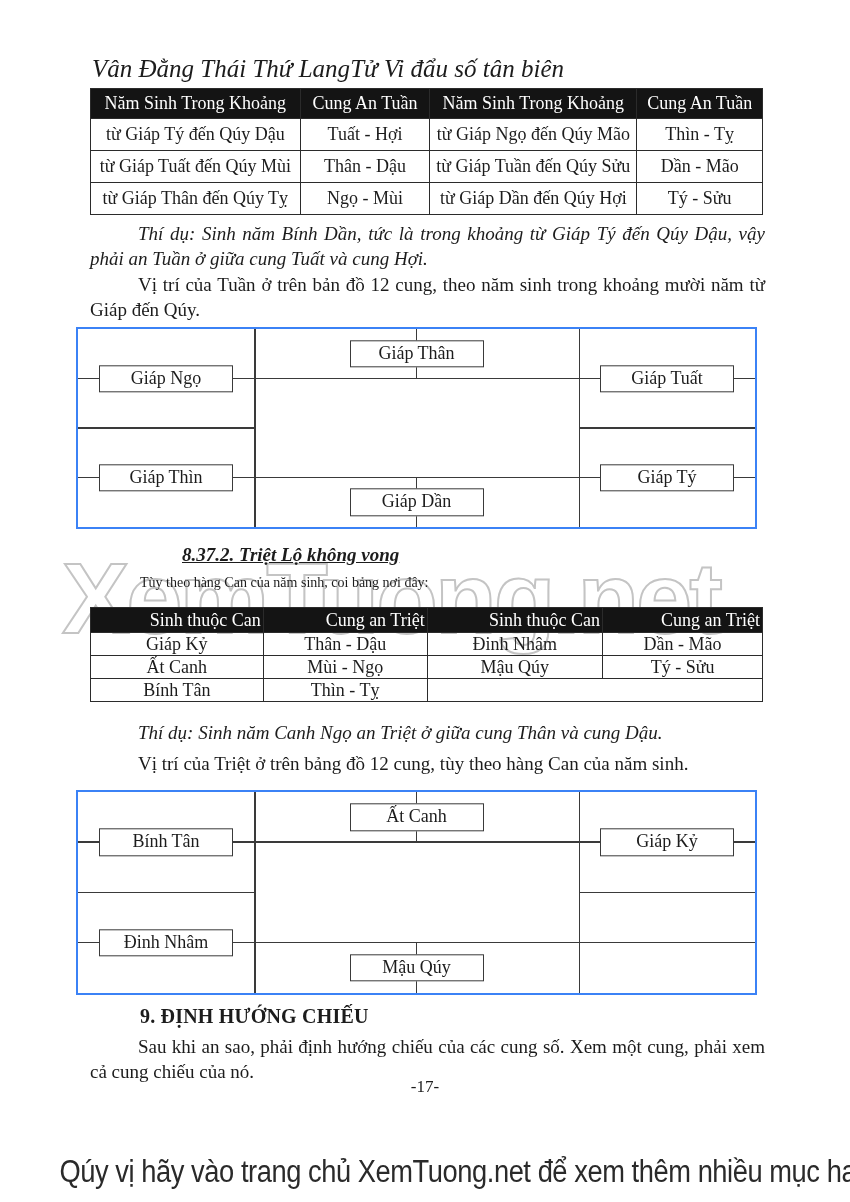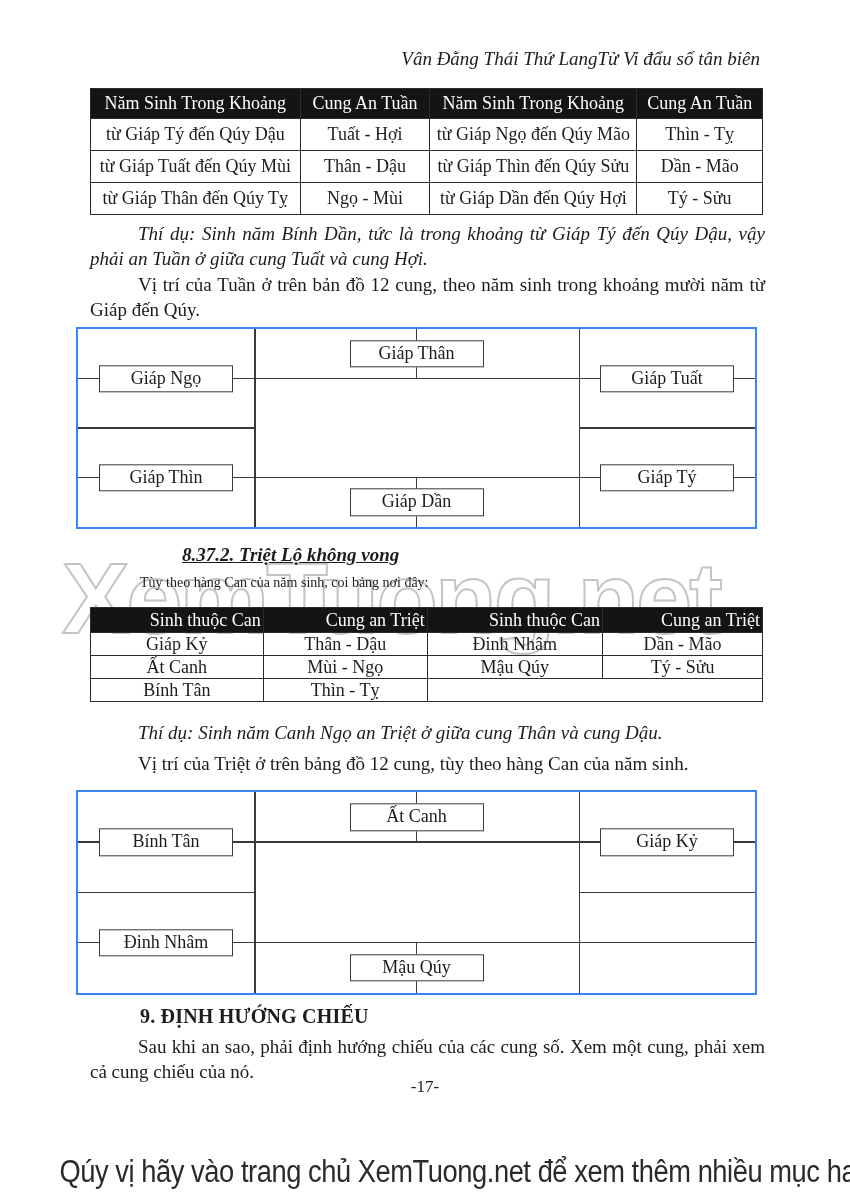--- a/index.html
+++ b/index.html
@@ -1,22 +1,22 @@
 <!DOCTYPE html>
 <html><head>
 <meta charset="utf-8">
 <style>
   html,body{margin:0;padding:0;background:#fff;}
   .page{
     position:relative;width:850px;height:1202px;background:#ffffff;
     font-family:"Liberation Serif","DejaVu Serif",serif;color:#1c1c1c;overflow:hidden;
   }
   
-  .running-head{position:absolute;top:48px;left:92px;right:90px;display:flex;
-    justify-content:flex-end;font-style:italic;font-size:19px;z-index:2;}
+  .running-head{position:absolute;top:55px;left:92px;right:90px;display:flex;
+    justify-content:flex-start;font-style:italic;font-size:25px;z-index:2;}
   
   .watermark{
     position:absolute;top:541px;left:62px;z-index:0;
     font-family:"Liberation Sans","DejaVu Sans",sans-serif;
     font-weight:bold;font-size:101px;letter-spacing:-3px;white-space:nowrap;
     color:#e2e2e2;user-select:none;
   }
   @supports (-webkit-text-stroke:2px #c4c4c4){
     .watermark{color:transparent;-webkit-text-stroke:2px #c4c4c4;}
   }
@@ -110,21 +110,21 @@
     <tbody>
       <tr>
         <td>từ Giáp Tý đến Qúy Dậu</td>
         <td>Tuất - Hợi</td>
         <td>từ Giáp Ngọ đến Qúy Mão</td>
         <td>Thìn - Tỵ</td>
       </tr>
       <tr>
         <td>từ Giáp Tuất đến Qúy Mùi</td>
         <td>Thân - Dậu</td>
-        <td>từ Giáp Thìn đến Qúy Sửu</td>
+        <td>từ Giáp Tuần đến Qúy Sửu</td>
         <td>Dần - Mão</td>
       </tr>
       <tr>
         <td>từ Giáp Thân đến Qúy Tỵ</td>
         <td>Ngọ - Mùi</td>
         <td>từ Giáp Dần đến Qúy Hợi</td>
         <td>Tý - Sửu</td>
       </tr>
     </tbody>
   </table>

